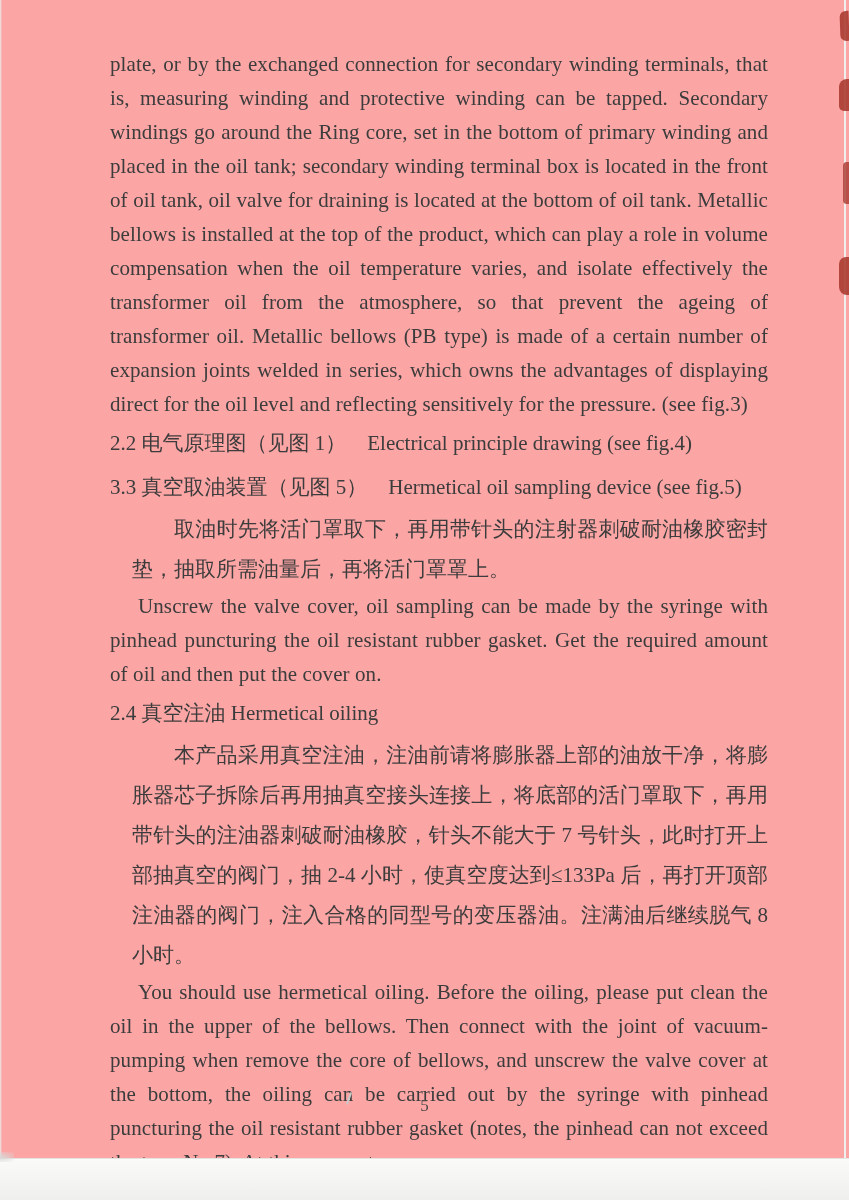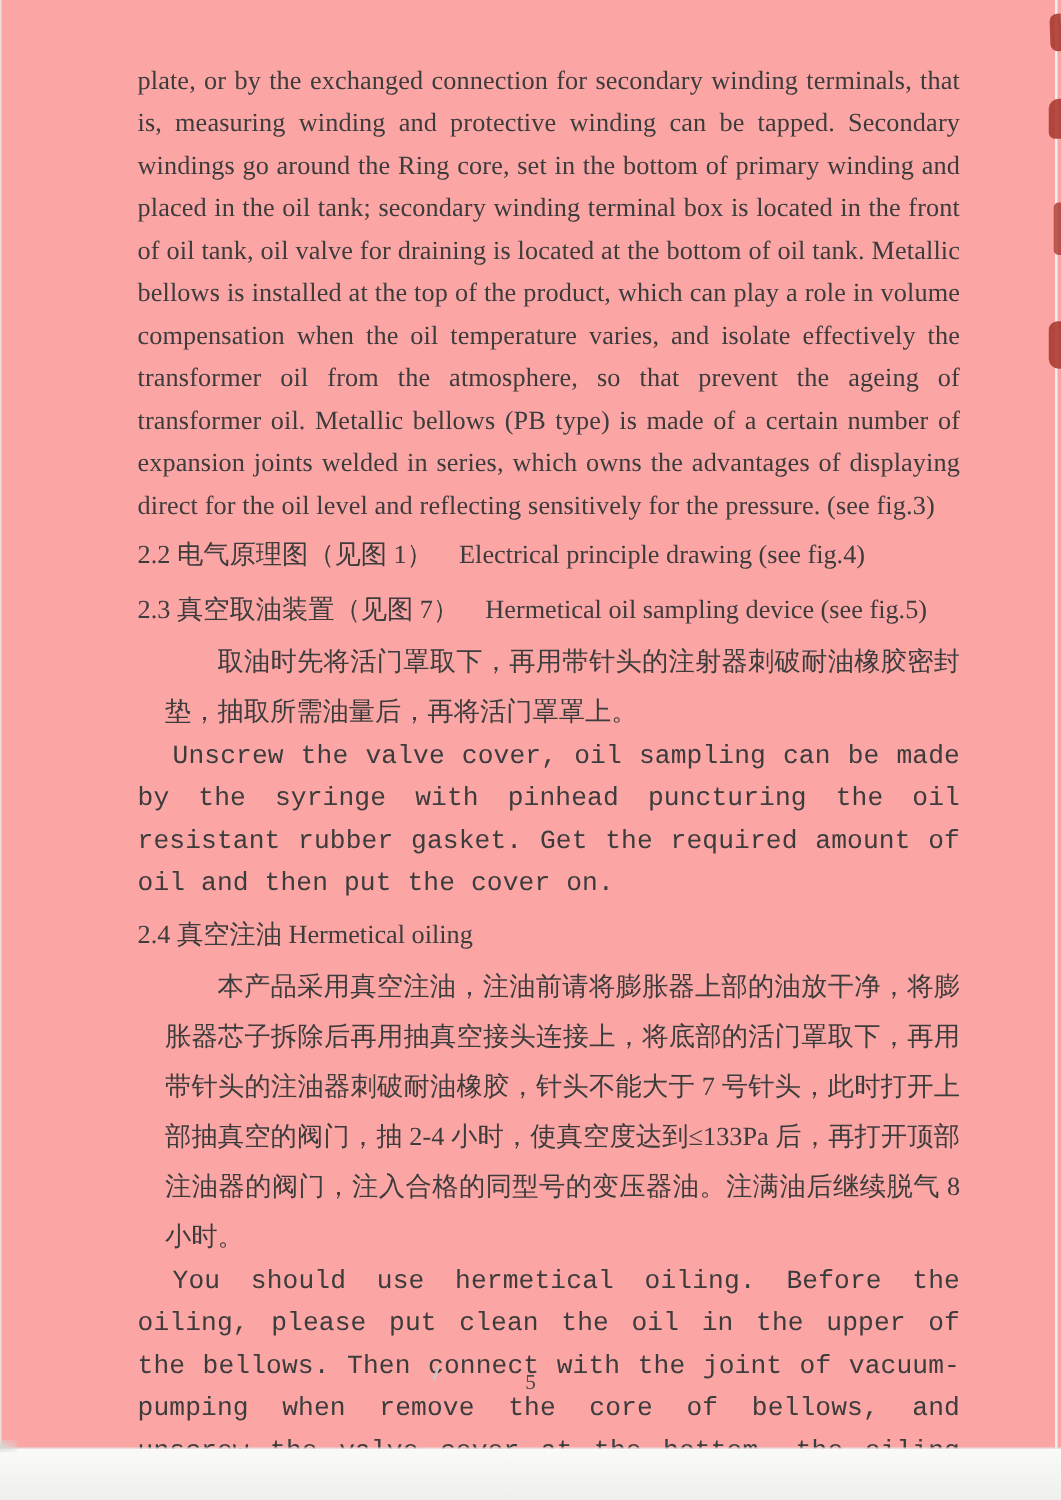--- a/index.html
+++ b/index.html
@@ -52,21 +52,21 @@
     right: 81px;
     top: 47px;
   }
   p { margin: 0; }
   .p-en {
     font-size: 21px;
     line-height: 34px;
     text-align: justify;
     letter-spacing: 0.1px;
   }
-  .indent-en { text-indent: 28px; font-family: Liberation Mono, monospace; }
+  .indent-en { text-indent: 28px; }
   .heading {
     font-size: 21px;
     line-height: 44px;
     white-space: nowrap;
   }
   .p-cn {
     font-size: 21px;
     line-height: 40px;
     text-align: justify;
     text-indent: 2em;
@@ -99,21 +99,21 @@
   <div class="seal-mark seal-1"></div>
   <div class="seal-mark seal-2"></div>
   <div class="seal-mark seal-3"></div>
   <div class="seal-mark seal-4"></div>
 
   <div class="text-block">
     <p class="p-en">plate, or by the exchanged connection for secondary winding terminals, that is, measuring winding and protective winding can be tapped. Secondary windings go around the Ring core, set in the bottom of primary winding and placed in the oil tank; secondary winding terminal box is located in the front of oil tank, oil valve for draining is located at the bottom of oil tank. Metallic bellows is installed at the top of the product, which can play a role in volume compensation when the oil temperature varies, and isolate effectively the transformer oil from the atmosphere, so that prevent the ageing of transformer oil. Metallic bellows (PB type) is made of a certain number of expansion joints welded in series, which owns the advantages of displaying direct for the oil level and reflecting sensitively for the pressure. (see fig.3)</p>
 
     <p class="heading">2.2 电气原理图（见图 1）　Electrical principle drawing (see fig.4)</p>
 
-    <p class="heading">2.3 真空取油装置（见图 7）　Hermetical oil sampling device (see fig.5)</p>
+    <p class="heading">3.3 真空取油装置（见图 5）　Hermetical oil sampling device (see fig.5)</p>
 
     <p class="p-cn">取油时先将活门罩取下，再用带针头的注射器刺破耐油橡胶密封垫，抽取所需油量后，再将活门罩罩上。</p>
 
     <p class="p-en indent-en">Unscrew the valve cover, oil sampling can be made by the syringe with pinhead puncturing the oil resistant rubber gasket. Get the required amount of oil and then put the cover on.</p>
 
     <p class="heading">2.4 真空注油 Hermetical oiling</p>
 
     <p class="p-cn">本产品采用真空注油，注油前请将膨胀器上部的油放干净，将膨胀器芯子拆除后再用抽真空接头连接上，将底部的活门罩取下，再用带针头的注油器刺破耐油橡胶，针头不能大于 7 号针头，此时打开上部抽真空的阀门，抽 2-4 小时，使真空度达到≤133Pa 后，再打开顶部注油器的阀门，注入合格的同型号的变压器油。注满油后继续脱气 8 小时。</p>
 
     <p class="p-en indent-en">You should use hermetical oiling. Before the oiling, please put clean the oil in the upper of the bellows. Then connect with the joint of vacuum-pumping when remove the core of bellows, and unscrew the valve cover at the bottom, the oiling can be carried out by the syringe with pinhead puncturing the oil resistant rubber gasket (notes, the pinhead can not exceed the type No.7). At this moment,</p>

